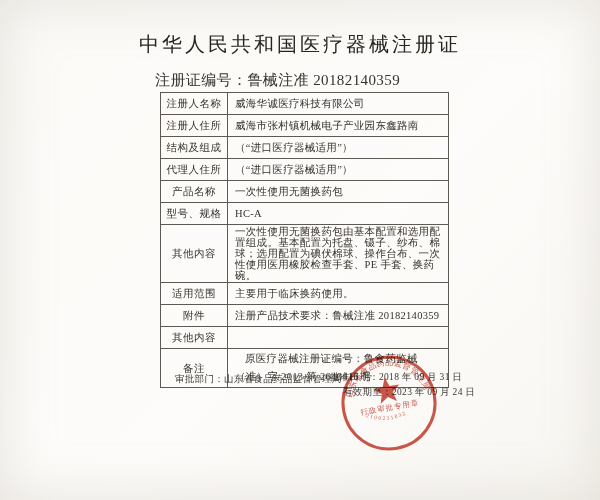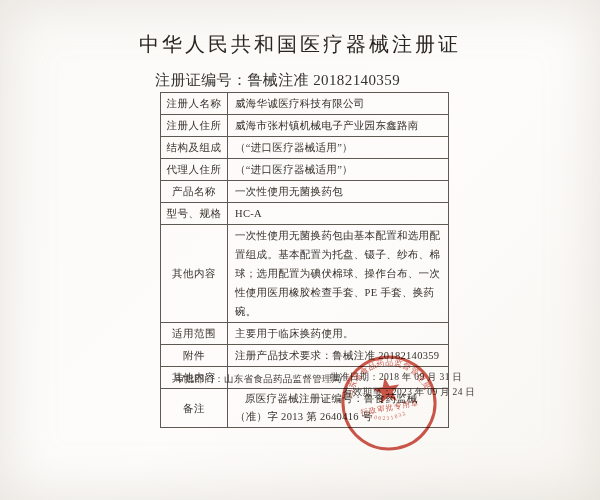--- a/index.html
+++ b/index.html
@@ -28,21 +28,21 @@
     width:289px;border-collapse:collapse;table-layout:fixed;
   }
   table.cert td{
     border:1px solid #5e5952;
     font-size:10.5px;line-height:13px;color:#35312b;
     vertical-align:middle;
   }
   td.l{width:64px;text-align:center;padding:2px 1px;letter-spacing:.5px;}
   td.v{padding:1px 7px;letter-spacing:.3px;}
   tr.s td{height:17px;}
-  tr.tall td.v{height:53px;line-height:19px;}
+  tr.tall td.v{height:53px;line-height:11px;}
   tr.remark td.v{height:34px;line-height:18px;text-indent:10px;}
   .foot{position:absolute;font-size:9.5px;color:#3b3733;letter-spacing:.3px;}
   .dept{top:373px;left:175px;text-align:center;}
   .date1{top:371px;left:330px;}
   .date2{top:386px;left:330px;margin-left:13px;}
   .stamp{
     position:absolute;top:343px;left:329px;width:120px;height:120px;
     mix-blend-mode:multiply;opacity:.85;
   }
   .stamp text{font-family:"Liberation Serif","DejaVu Serif",serif;}

